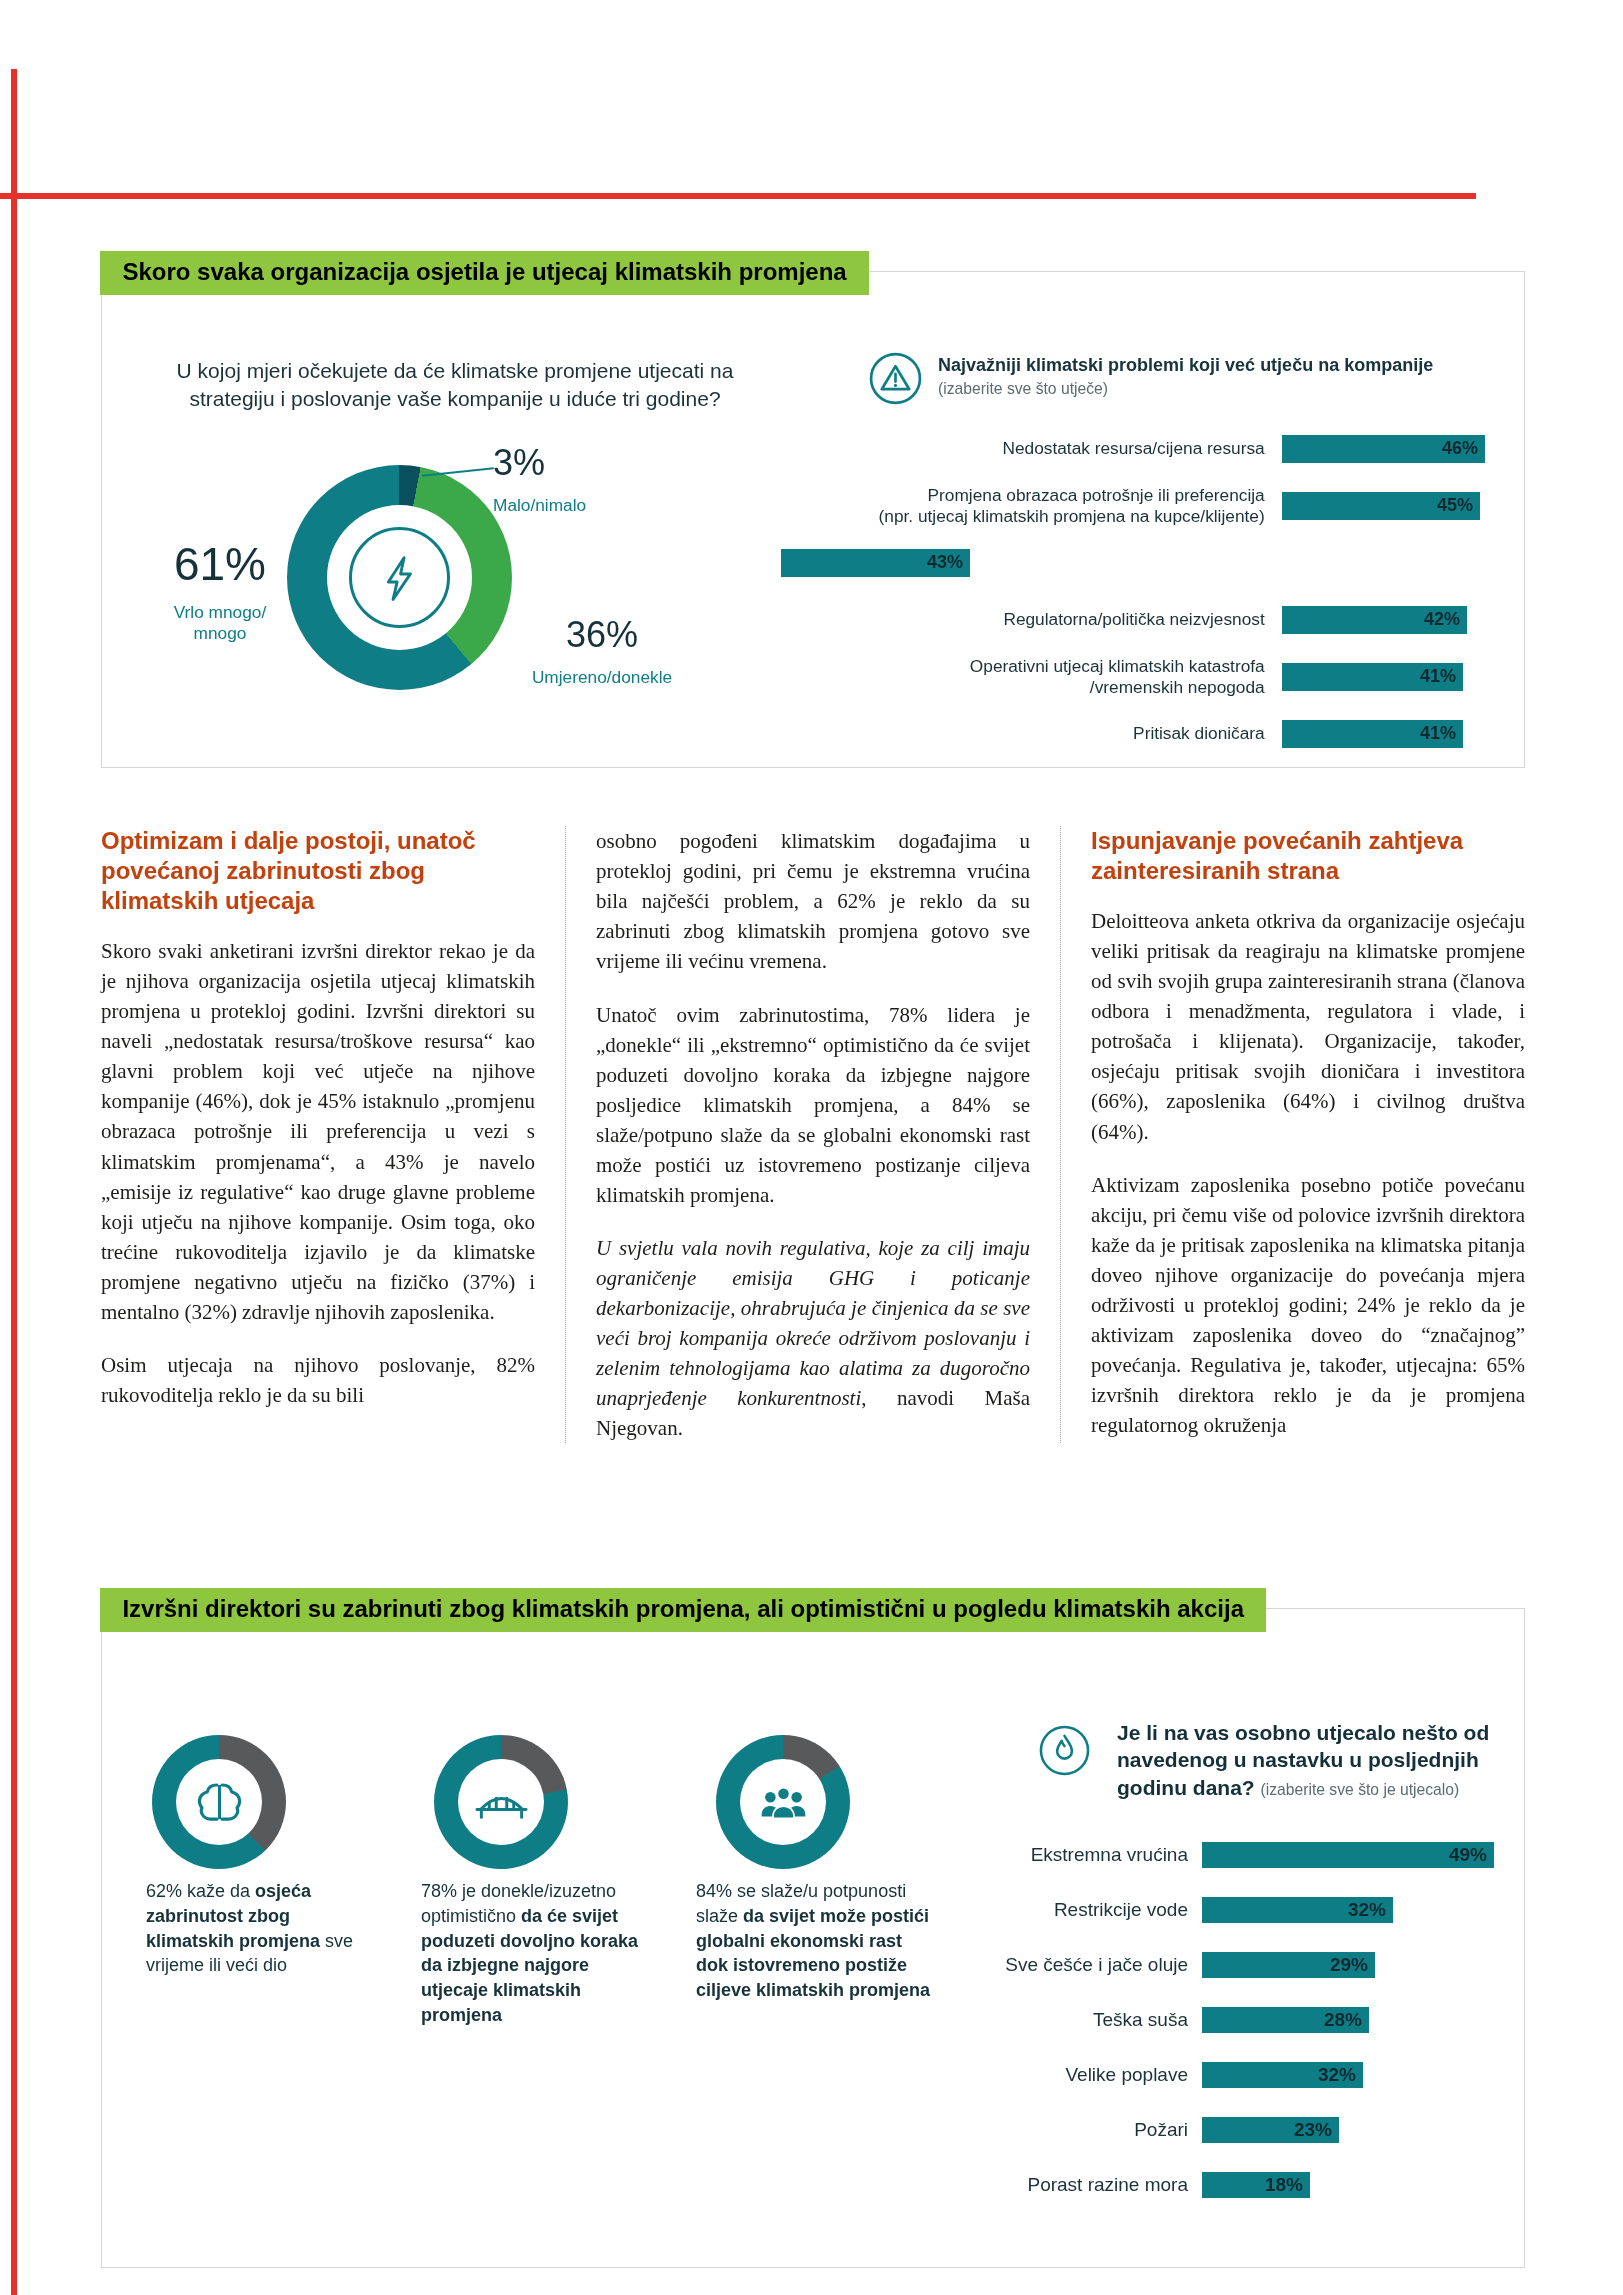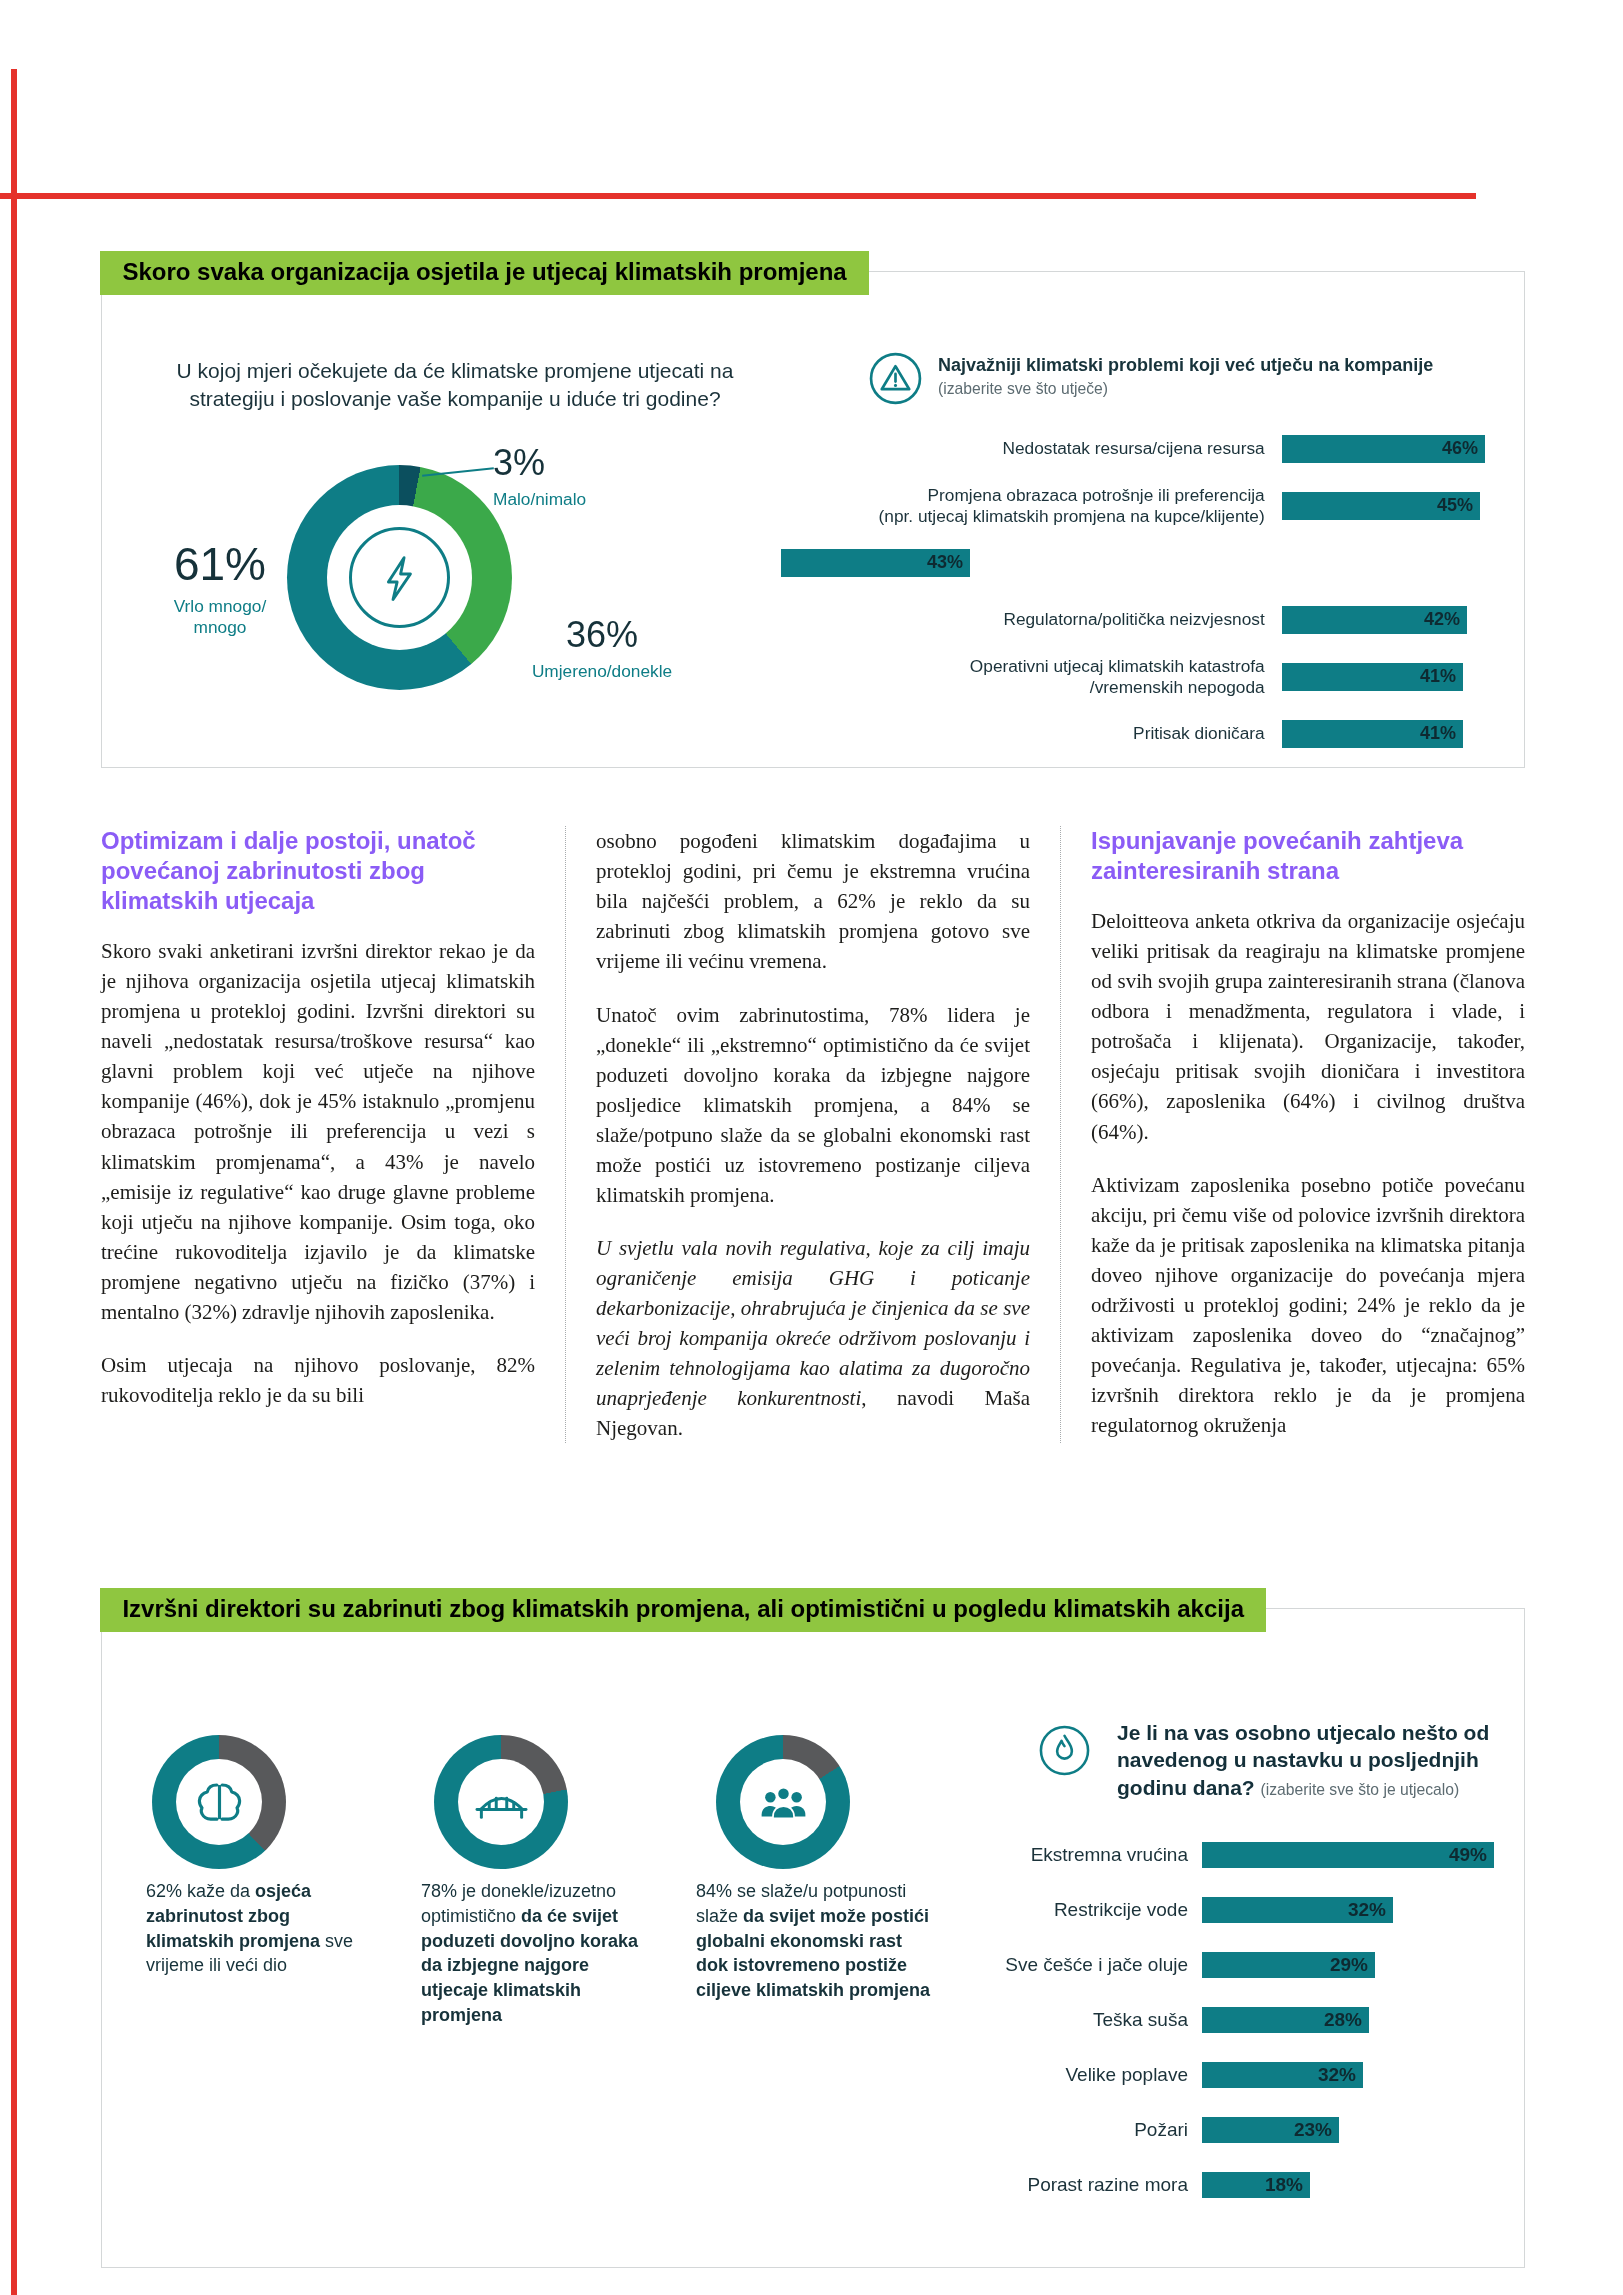--- a/index.html
+++ b/index.html
@@ -37,21 +37,21 @@
   .p1-question{position:absolute;left:39px;top:85px;width:628px;text-align:center;
                font-size:21px;line-height:1.35;color:#1B323A;}
   .donut1{position:absolute;left:185px;top:193px;width:225px;height:225px;border-radius:50%;}
   .donut1::after{content:"";position:absolute;inset:40px;background:#fff;border-radius:50%;}
   .donut1-icon{position:absolute;inset:62px;border:3.1px solid var(--teal);border-radius:50%;
                display:flex;align-items:center;justify-content:center;z-index:2;background:#fff;}
   .tick3{position:absolute;left:320px;top:199px;width:72px;height:2.4px;background:var(--teal);
          transform:rotate(-6deg);}
   .dlabel{position:absolute;}
   .dpct{font-size:36px;color:#16323A;}
-  .dsub{font-size:17.3px;color:var(--teal);line-height:1.2;white-space:pre-line;margin-top:5px;}
+  .dsub{font-size:17.3px;color:var(--teal);line-height:1.2;white-space:pre-line;margin-top:11px;}
   .dlabel-3{left:391px;top:170px;width:188px;text-align:left;}
   .dlabel-61{left:55px;top:265px;width:126px;text-align:center;}
   .dlabel-61 .dpct{font-size:46px;}
   .dlabel-36{left:402px;top:342px;width:196px;text-align:center;}
 
   
   .warn{position:absolute;left:766px;top:79px;width:55px;height:55px;}
   .p1-bars-head{position:absolute;left:836px;top:82px;width:585px;}
   .p1-bars-title{font-size:18px;font-weight:bold;color:#17333B;line-height:1.25;}
   .p1-bars-sub{font-size:15.7px;color:#5c6b71;margin-top:3.1px;}
@@ -63,21 +63,21 @@
   .hbar{height:28px;background:var(--teal);display:flex;align-items:center;
         justify-content:flex-end;padding-right:7px;}
   .hbar span{font-size:18px;font-weight:bold;color:#0E2A31;}
 
   
   .article{position:absolute;left:101px;top:826px;width:1424px;display:flex;}
   .col{flex:1;padding-right:30px;}
   .col + .col{border-left:1.6px dotted #a7abad;padding-left:30px;}
   .col:last-child{padding-right:0;}
   .art-h{font-family:"Liberation Sans",sans-serif;font-size:24px;font-weight:bold;
-         color:#8b5cf6;line-height:1.25;margin-bottom:20.4px;}
+         color:#c2410c;line-height:1.25;margin-bottom:20.4px;}
   .art-p{font-family:"Liberation Serif",serif;font-size:21px;line-height:1.43;
          text-align:justify;color:var(--body);margin-bottom:23.6px;}
   .art-p:last-child{margin-bottom:0;}
 
   
   .donut2{position:absolute;width:134px;height:134px;border-radius:50%;top:126px;}
   .donut2::after{content:"";position:absolute;inset:24px;background:#fff;border-radius:50%;}
   .d2icon{position:absolute;inset:27px;display:flex;align-items:center;justify-content:center;z-index:2;}
   .d2a{left:50px;} .d2b{left:332px;} .d2c{left:614px;}
   .cap{position:absolute;top:270px;width:236px;font-size:18px;line-height:1.38;color:#16323A;}

